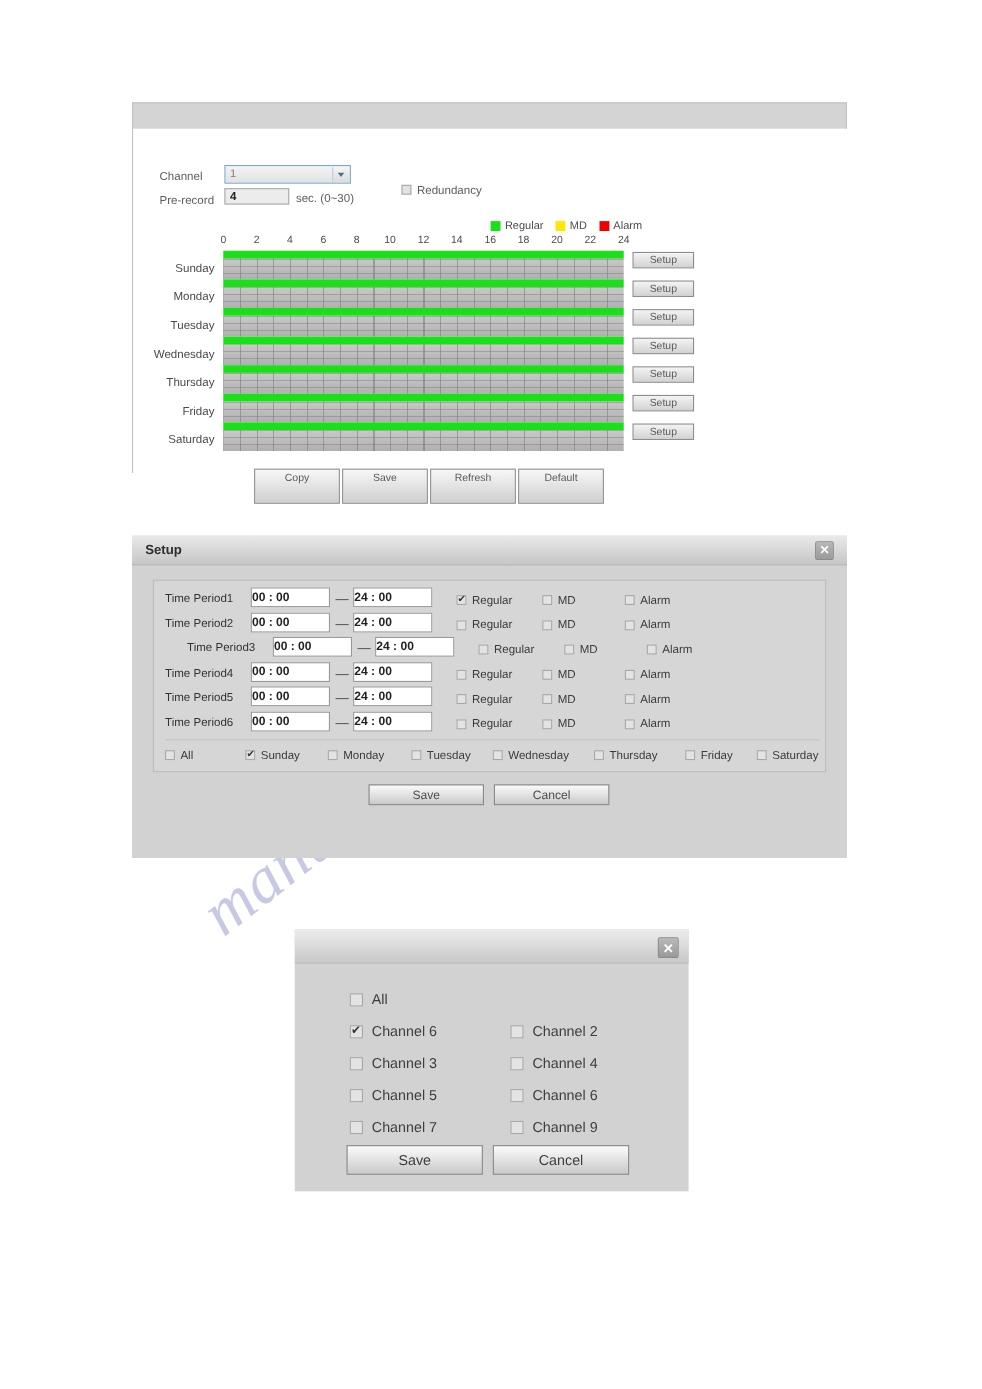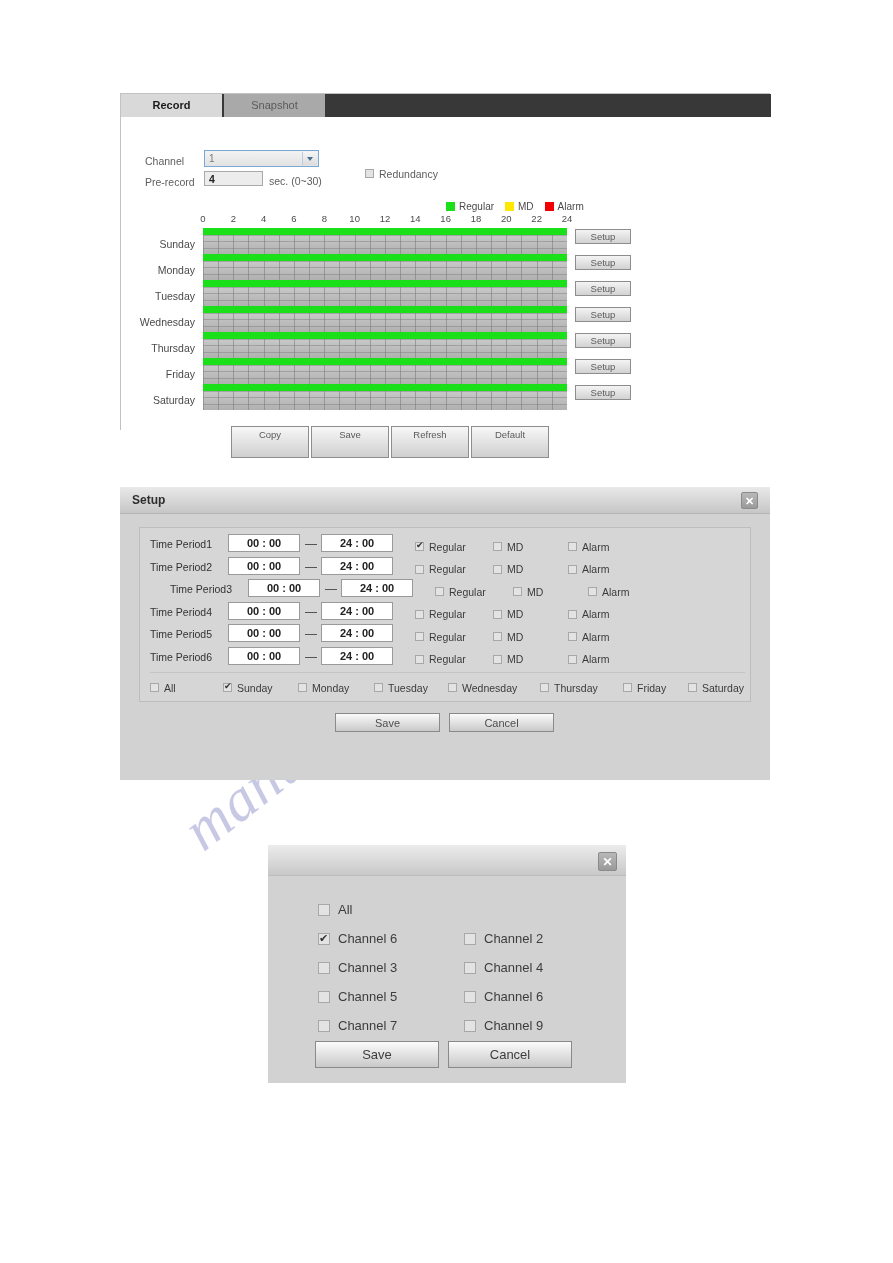--- a/index.html
+++ b/index.html
@@ -161,21 +161,21 @@
 
   #p2-inner {
     position: absolute; left: 19px; top: 40px; width: 612px; height: 175px;
     border: 1px solid #bdbdbd; background: #d6d6d6;
   }
   .tp-row { position: absolute; left: 10px; height: 22px; width: 595px; }
   .tp-lbl { position: absolute; left: 0; top: 4px; font-size: 10.5px; color: #333; }
   .tp-box {
     position: absolute; height: 18px; width: 72px;
     background: #fff; border: 1px solid #9a9a9a;
-    font-size: 11px; color: #222; text-align: center; line-height: 17px;
+    font-size: 11px; color: #222; text-align: left; line-height: 17px;
     font-weight: bold;
   }
   .tp-box.start { left: 78px; }
   .tp-box.end { left: 171px; }
   .tp-dash { position: absolute; left: 155px; top: 3px; font-size: 12px; color: #444; }
   .tp-ck { position: absolute; top: 3px; }
   .tp-ck.c1 { left: 265px; }
   .tp-ck.c2 { left: 343px; }
   .tp-ck.c3 { left: 418px; }
   .tp-ck .cbx-lbl { color: #3b3b3b; }
@@ -223,24 +223,20 @@
   }
 </style>
 </head>
 <body>
 
 <div id="page">
 
   <div class="wm" id="wm1">manualslive.com</div>
 
   <div id="panel1">
-    <div id="p1-topbar">
-      <div class="tab active">Record</div>
-      <div class="tab inactive">Snapshot</div>
-    </div>
 
     <div id="p1-body">
       <div class="fld-label" id="lbl-channel">Channel</div>
       <div id="channel-select">
         <span class="val">1</span>
         <span class="arrow"></span>
       </div>
 
       <div class="fld-label" id="lbl-prerecord">Pre-record</div>
       <div id="prerecord-input">

